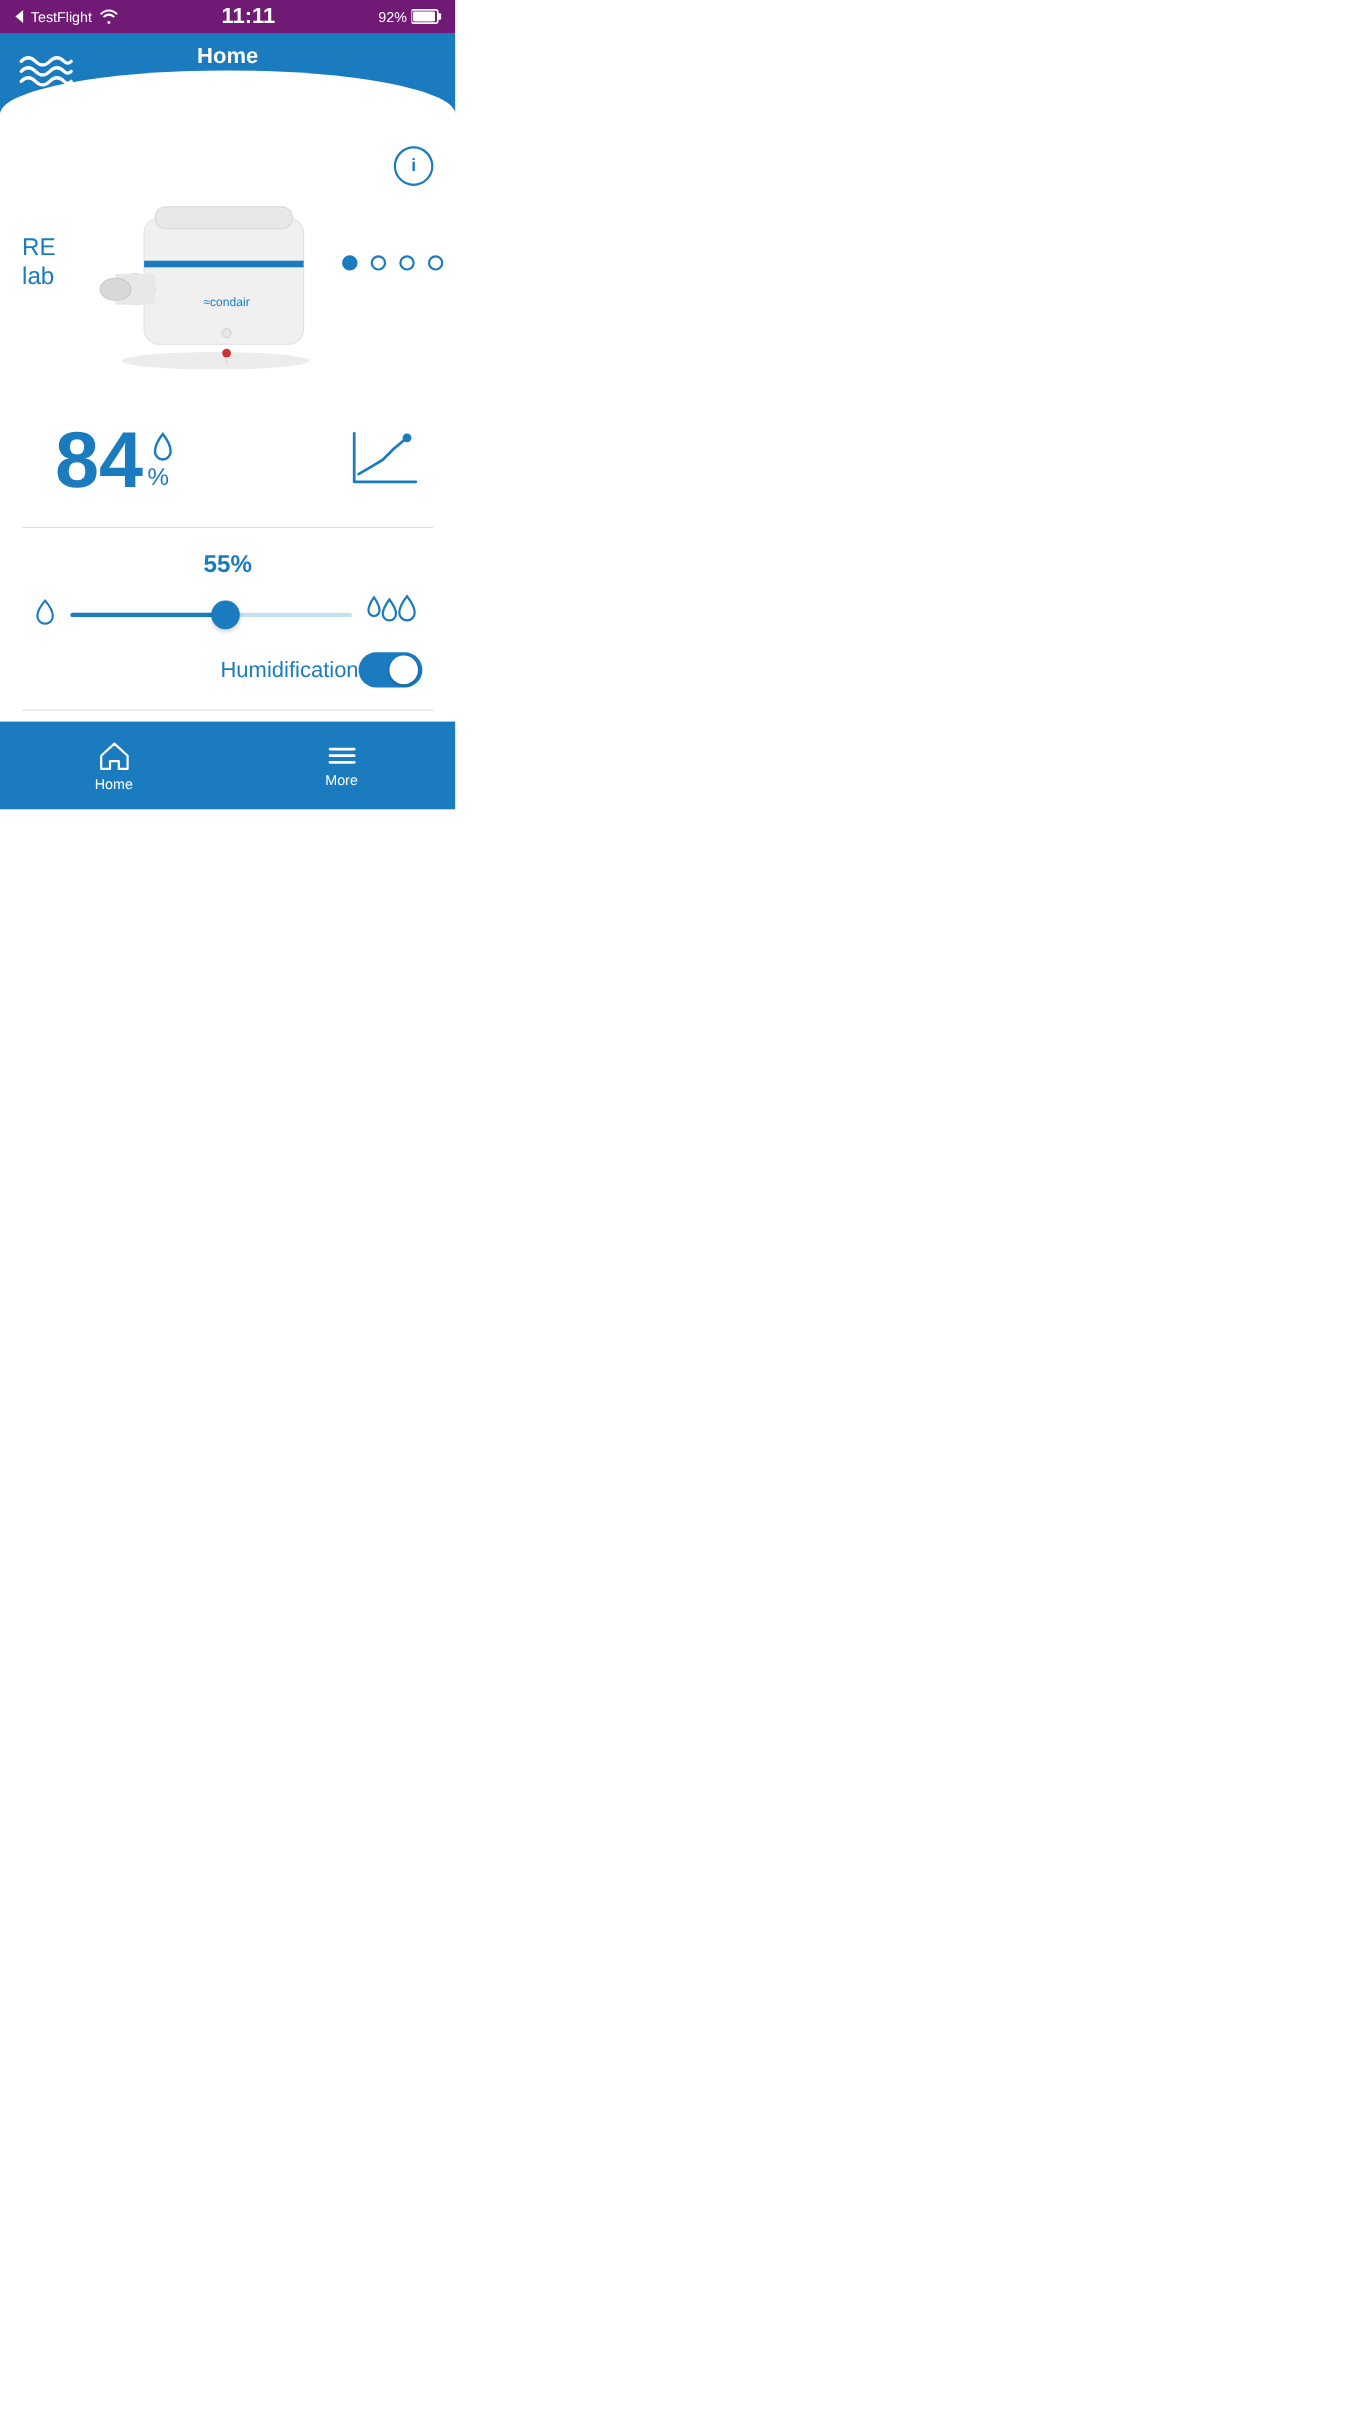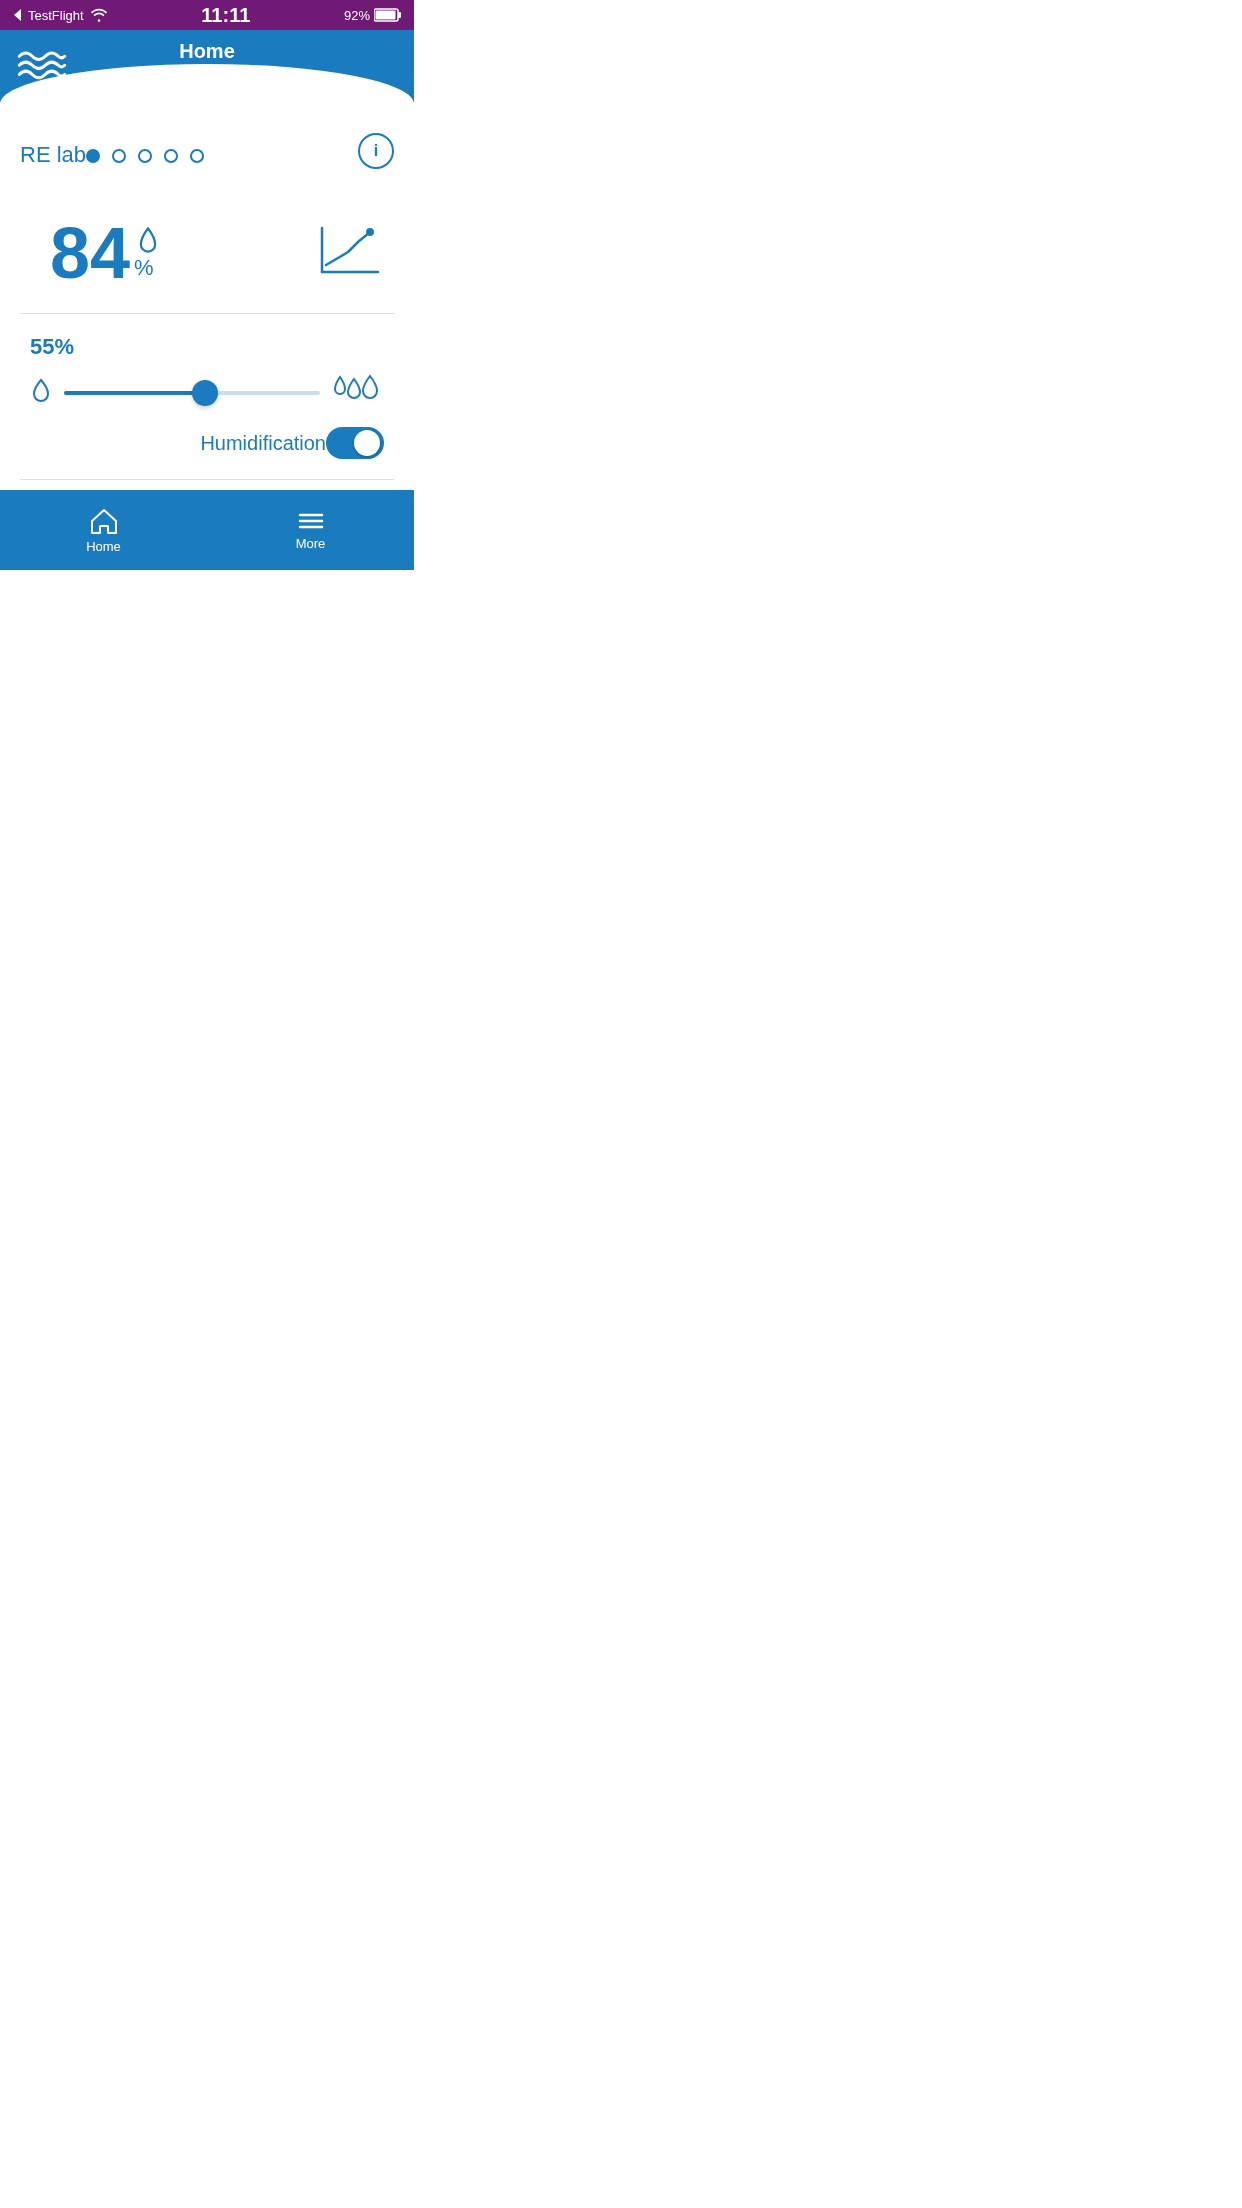--- a/index.html
+++ b/index.html
@@ -172,20 +172,21 @@
       height: 1px;
       background: #e0e0e0;
       margin: 0 0;
     }
 
     
     .control-section {
       padding: 20px 10px 20px 10px;
     }
     .control-percent {
+      text-align: center;
       color: #1a7bbf;
       font-size: 22px;
       font-weight: 700;
       margin-bottom: 14px;
     }
     .slider-row {
       display: flex;
       align-items: center;
       gap: 12px;
       margin-bottom: 16px;
@@ -326,20 +327,44 @@
   <span class="header-title">Home</span>
   <div class="header-wave"></div>
 </div>
 
 <div class="main-content">
 
   <div class="device-section">
     <span class="device-name">RE lab</span>
     <div class="info-btn">i</div>
 
+    <div class="device-image">
+      <svg class="device-svg" viewBox="0 0 260 200">
+
+        <ellipse cx="145" cy="185" rx="85" ry="8" fill="#e0e0e0" opacity="0.6"></ellipse>
+
+        <rect x="80" y="55" width="145" height="115" rx="14" fill="#f0f0f0" stroke="#e0e0e0" stroke-width="1"></rect>
+
+        <rect x="80" y="94" width="145" height="6" fill="#1a7bbf"></rect>
+
+        <rect x="90" y="45" width="125" height="20" rx="10" fill="#e8e8e8" stroke="#d8d8d8" stroke-width="1"></rect>
+
+        <ellipse cx="72" cy="120" rx="18" ry="14" fill="#e8e8e8" stroke="#d0d0d0" stroke-width="1"></ellipse>
+        <rect x="54" y="106" width="36" height="28" fill="#e8e8e8"></rect>
+        <ellipse cx="54" cy="120" rx="14" ry="10" fill="#d8d8d8" stroke="#c8c8c8" stroke-width="1"></ellipse>
+
+        <text x="155" y="135" font-family="Arial" font-size="11" fill="#1a7bbf" text-anchor="middle">≈condair</text>
+
+        <circle cx="155" cy="160" r="4" fill="#e8e8e8" stroke="#d0d0d0" stroke-width="1"></circle>
+
+        <circle cx="155" cy="178" r="4" fill="#cc3333"></circle>
+
+        <line x1="155" y1="182" x2="155" y2="188" stroke="#e0e0e0" stroke-width="2"></line>
+      </svg>
+    </div>
 
     <div class="carousel-dots">
       <div class="dot active"></div>
       <div class="dot"></div>
       <div class="dot"></div>
       <div class="dot"></div>
       <div class="dot"></div>
     </div>
   </div>
 

